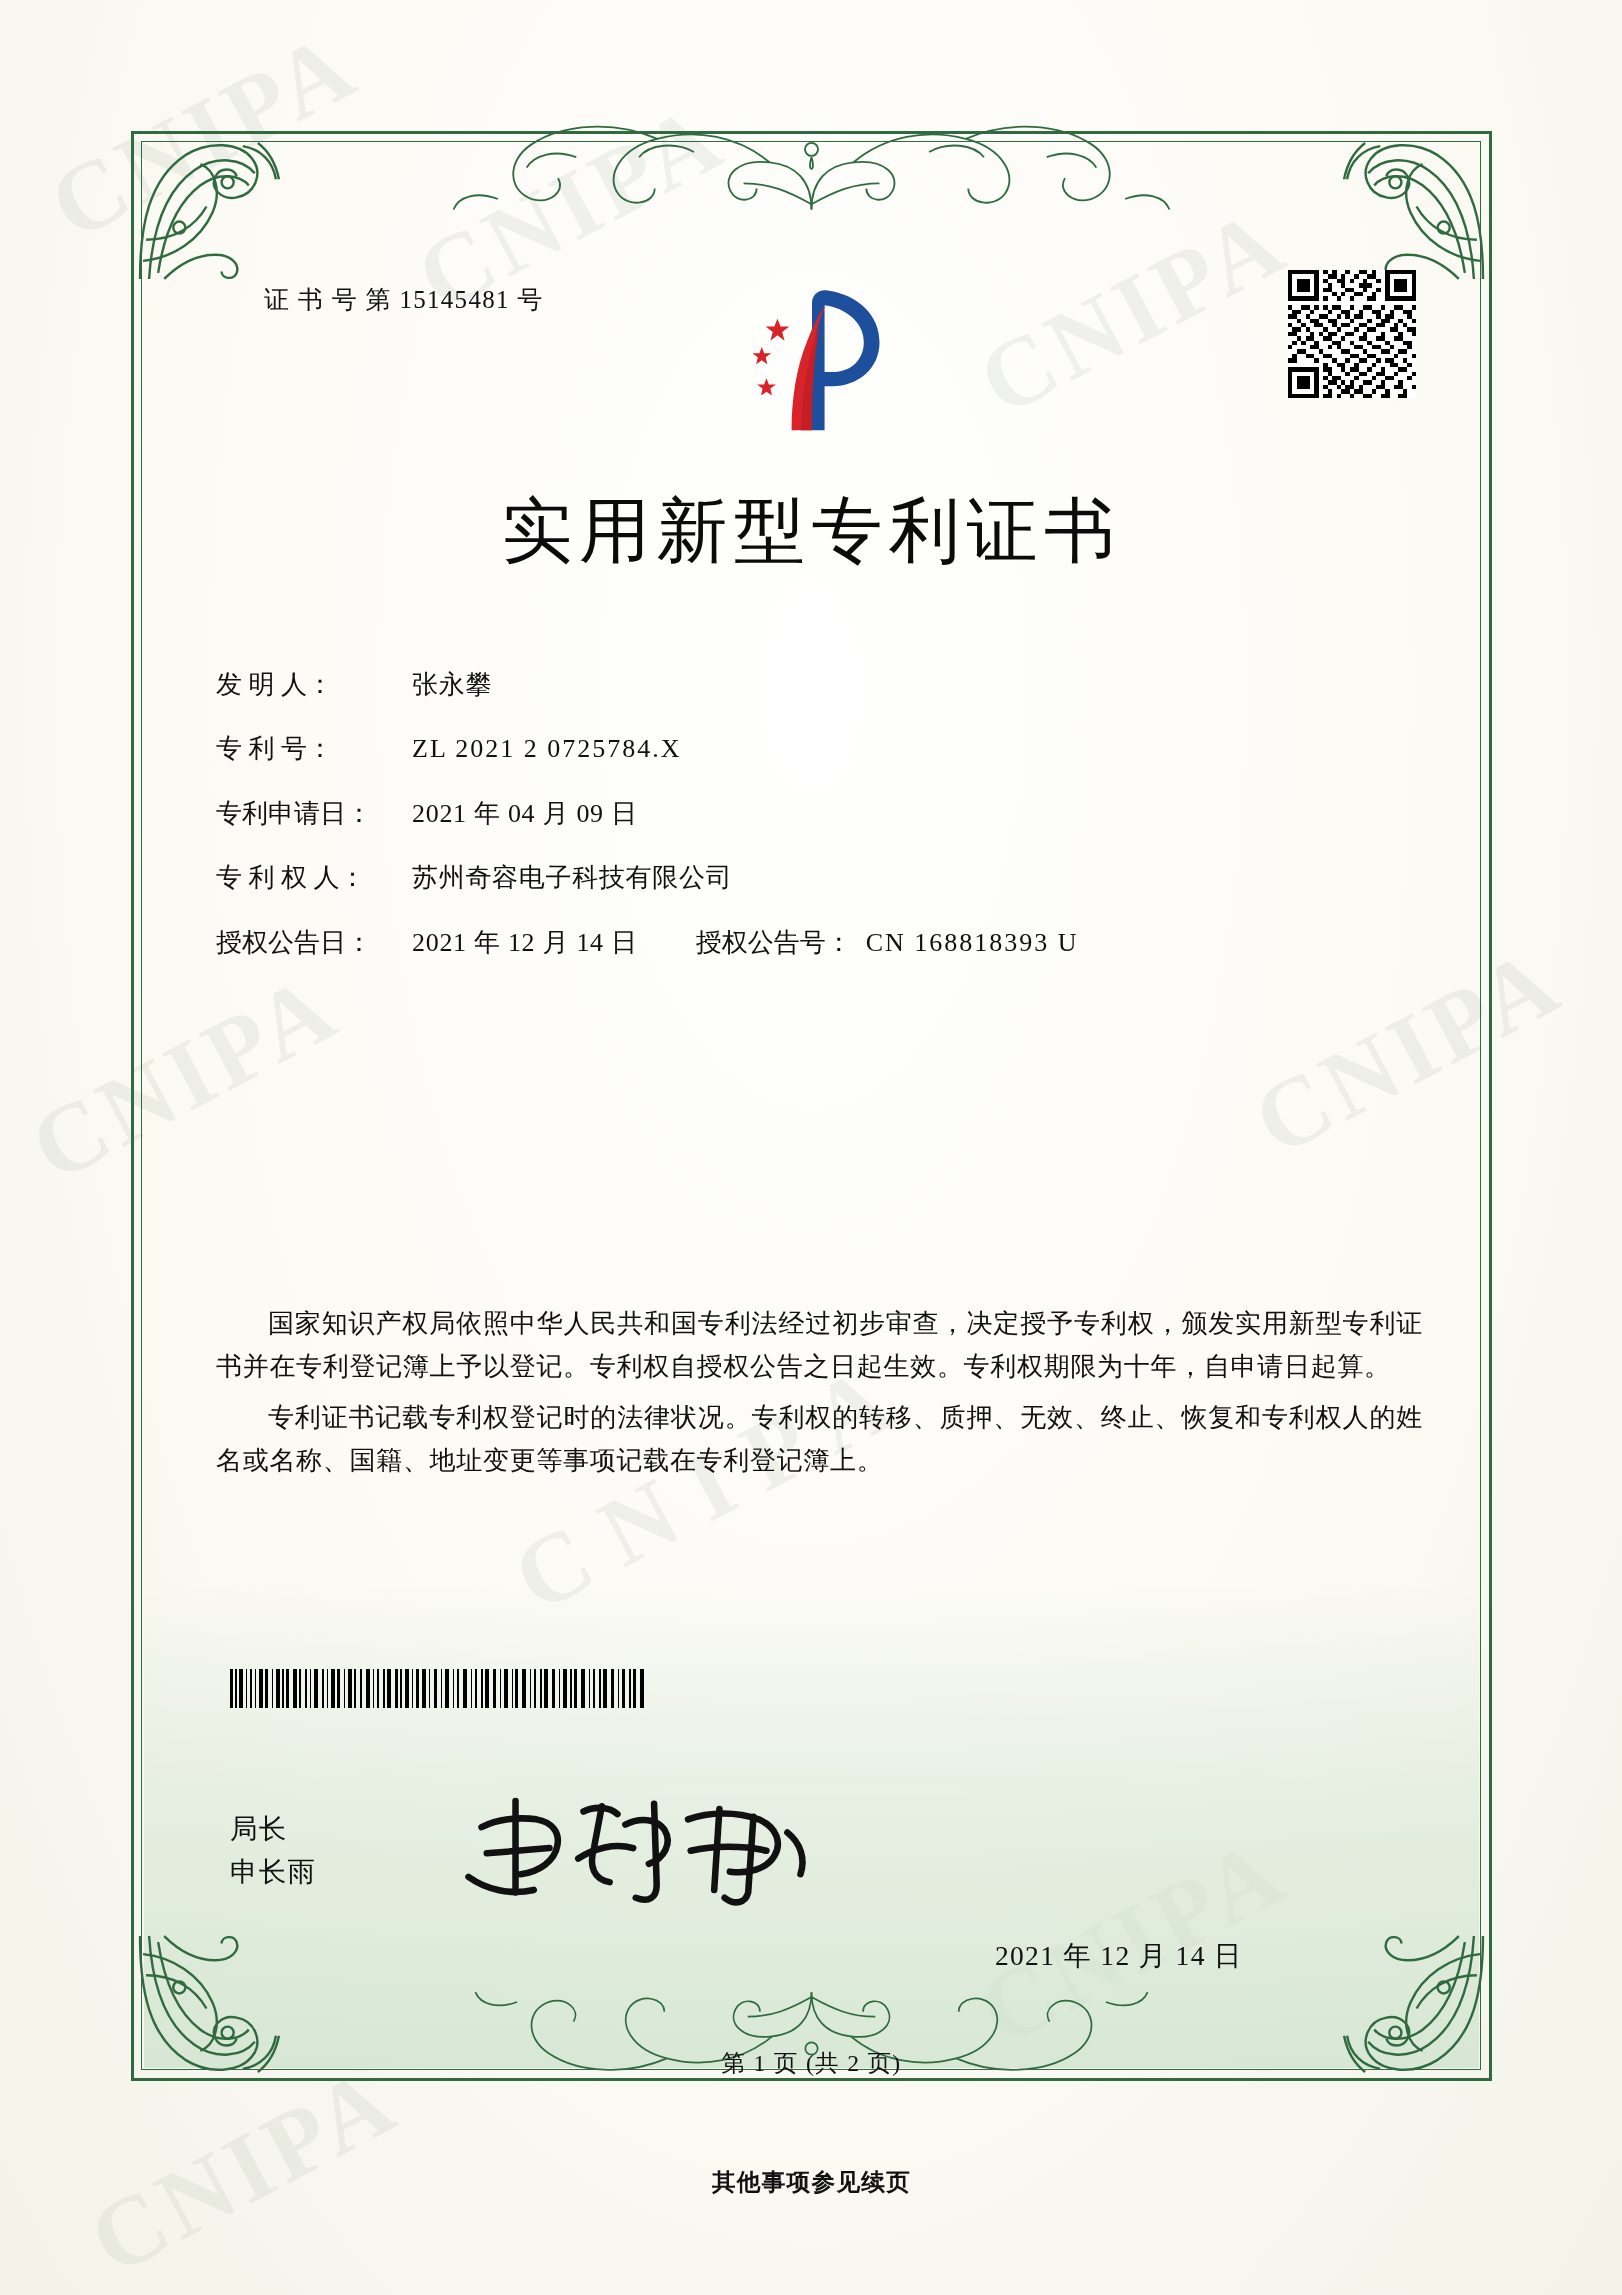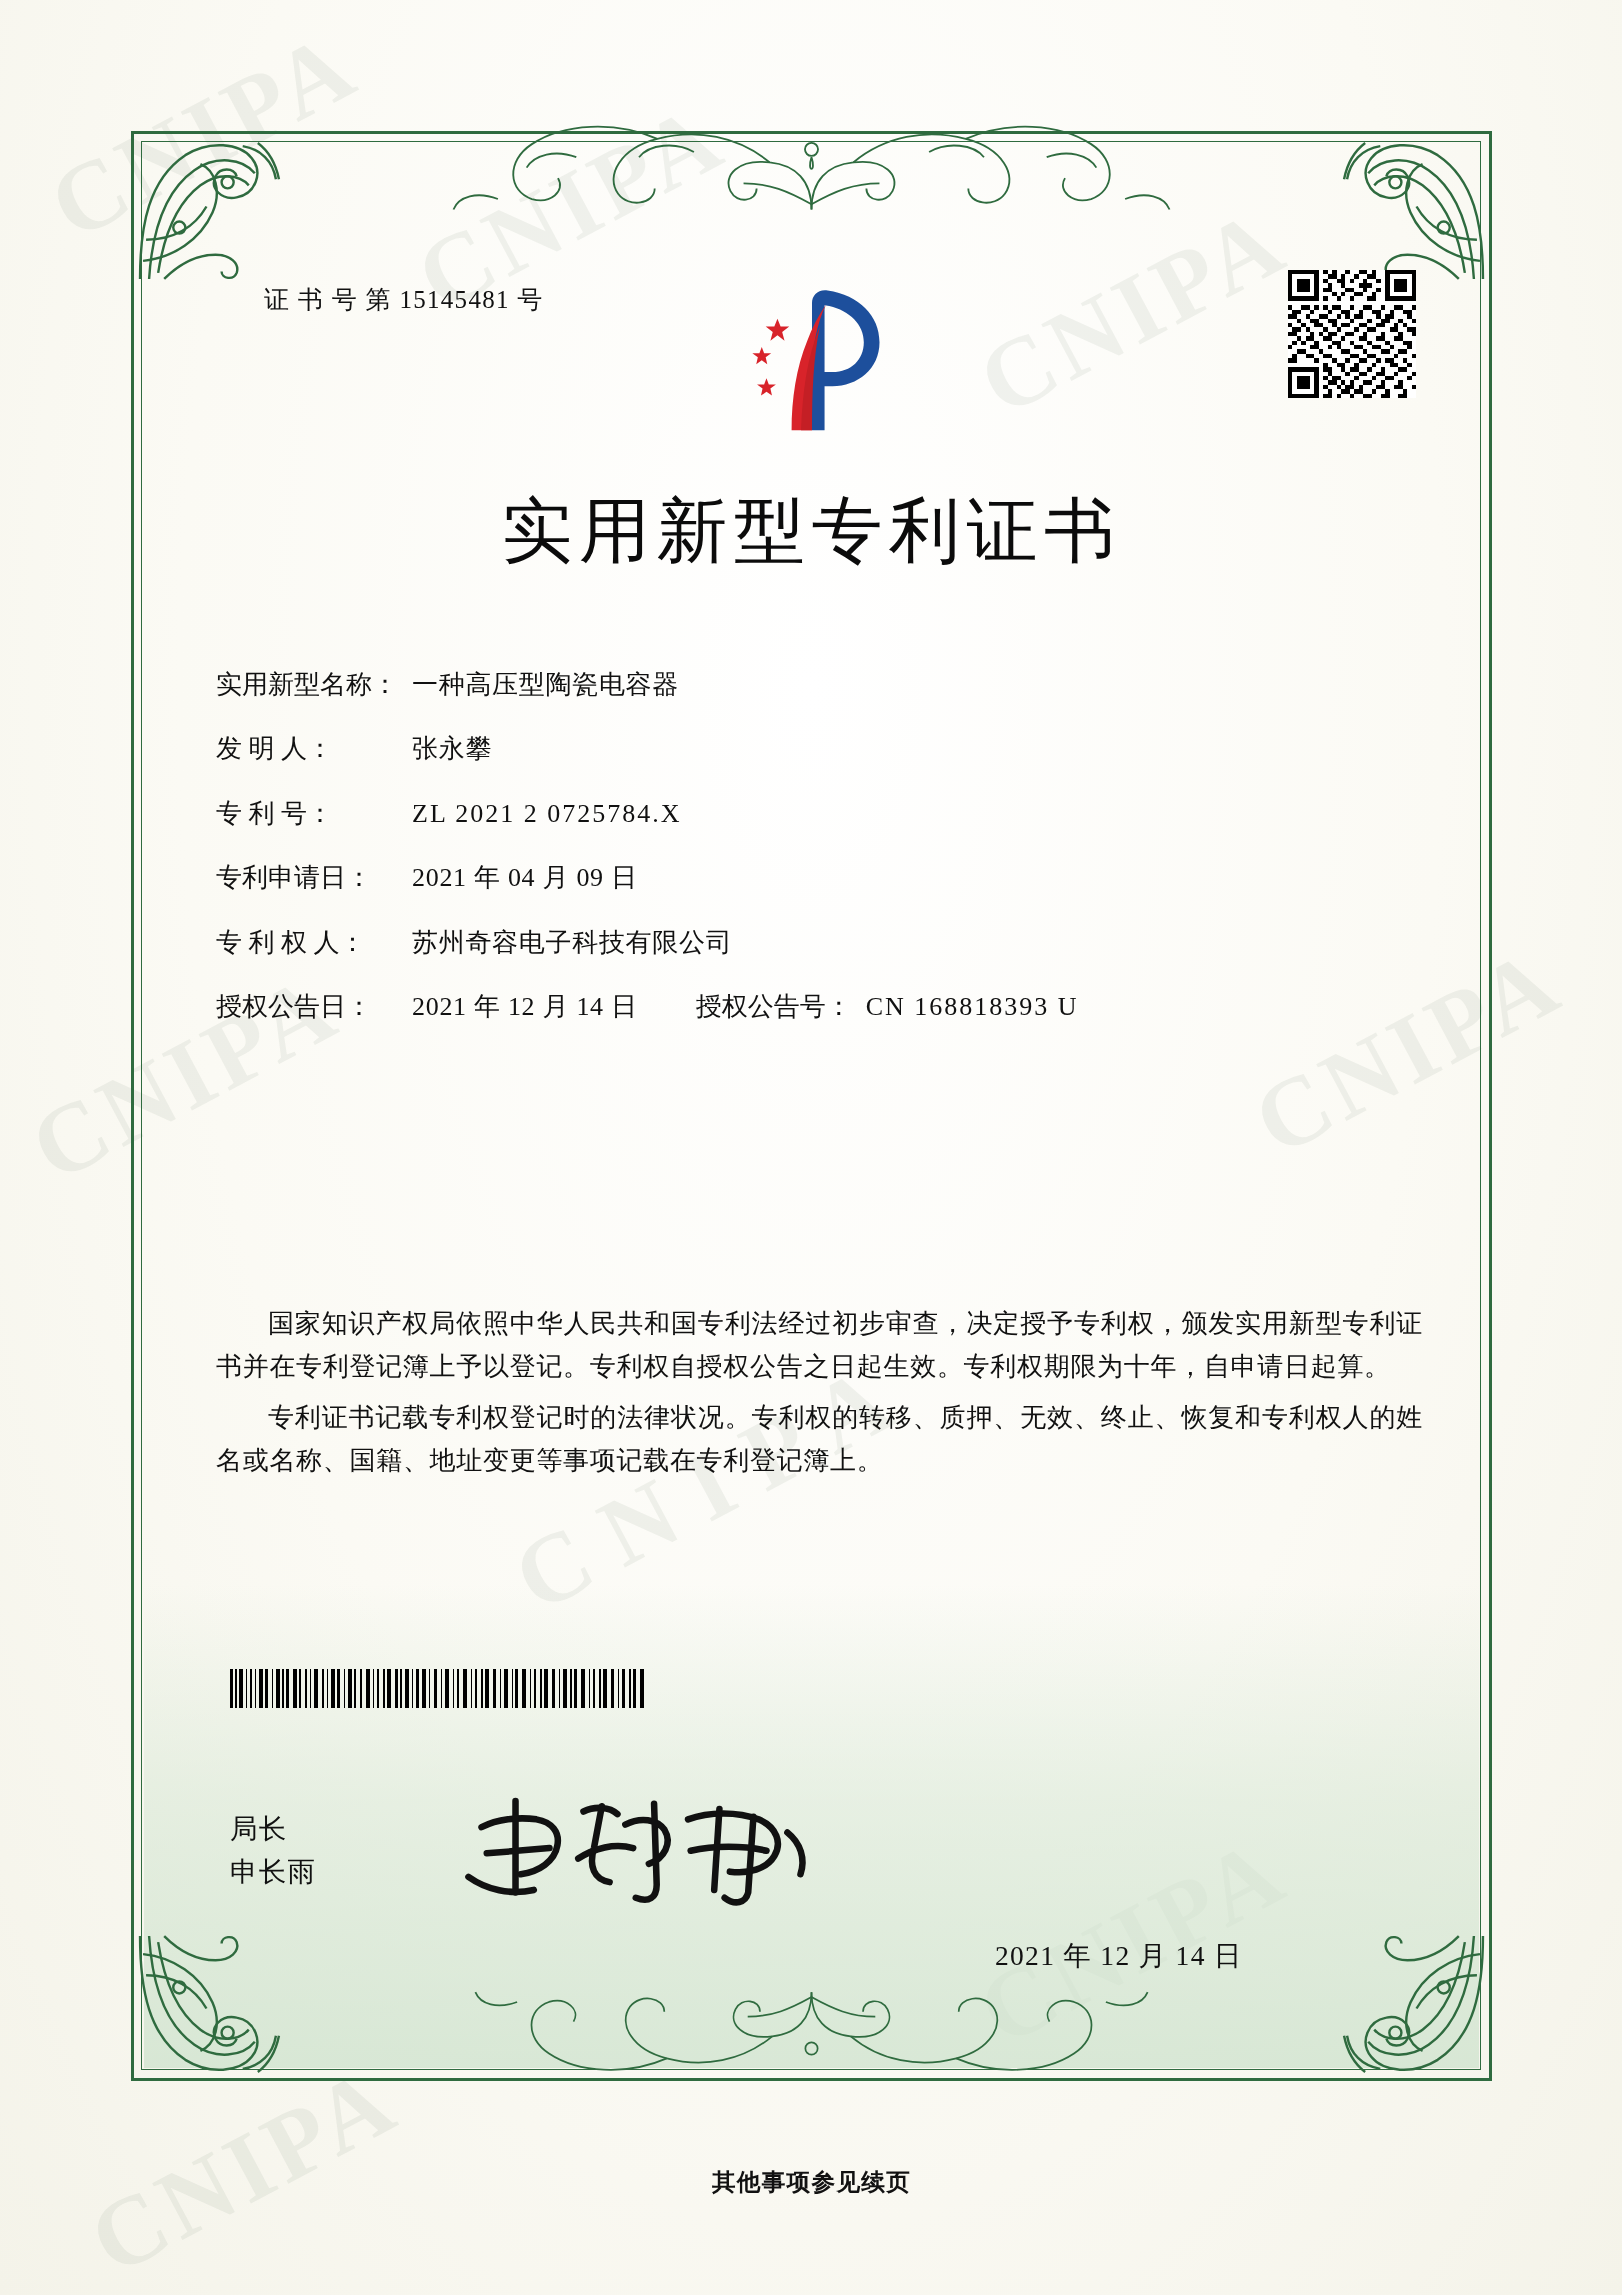--- a/index.html
+++ b/index.html
@@ -593,24 +593,20 @@
         <polygon points="86,84 89,92 98,92 91,97 93,106 86,101 79,106 81,97 74,92 83,92"></polygon>
         <polygon points="92,124 95,132 104,132 97,137 99,146 92,141 85,146 87,137 80,132 89,132"></polygon>
       </g>
     </svg>
   </div>
 
   <div class="title">实用新型专利证书</div>
 
   <div class="fields">
     <div class="field-row">
-      <span class="field-label">实用新型名称：</span>
-      <span class="field-value">一种高压型陶瓷电容器</span>
-    </div>
-    <div class="field-row">
       <span class="field-label">发  明  人：</span>
       <span class="field-value">张永攀</span>
     </div>
     <div class="field-row">
       <span class="field-label">专  利  号：</span>
       <span class="field-value mono">ZL 2021 2 0725784.X</span>
     </div>
     <div class="field-row">
       <span class="field-label">专利申请日：</span>
       <span class="field-value">2021 年 04 月 09 日</span>
@@ -731,17 +727,18 @@
       <path d="M176 30 C192 24 214 24 230 30 C244 36 248 48 242 58 C236 68 222 72 208 70"></path>
       <path d="M200 22 L196 84"></path>
       <path d="M226 28 L222 86 C220 94 212 96 204 90"></path>
       <path d="M178 54 C196 50 218 50 236 54"></path>
       <path d="M252 40 C262 48 266 60 262 72"></path>
     </svg>
   </div>
 
   <div class="issue-date">2021 年 12 月 14 日</div>
 
+  <div class="page-no">第 1 页 (共 2 页)</div>
 
   <div class="footer-note">其他事项参见续页</div>
 
 </div>
 
 
 </body></html>

